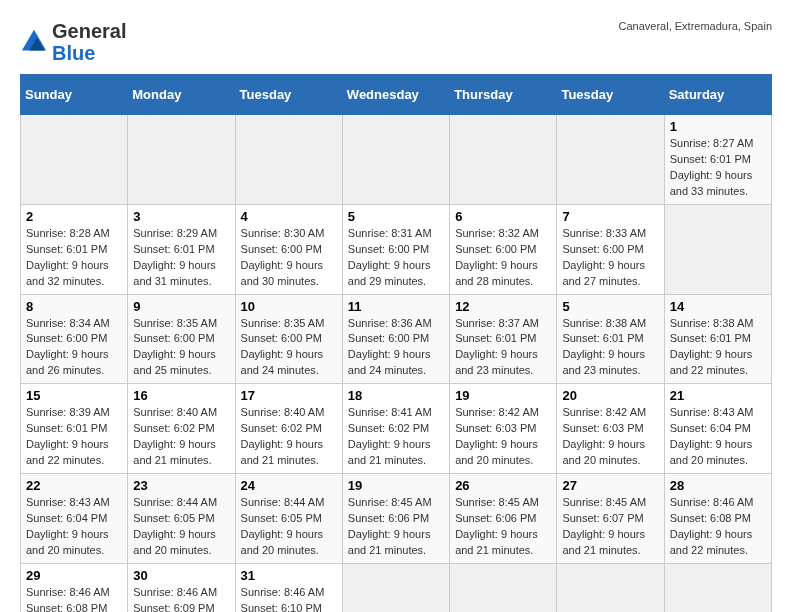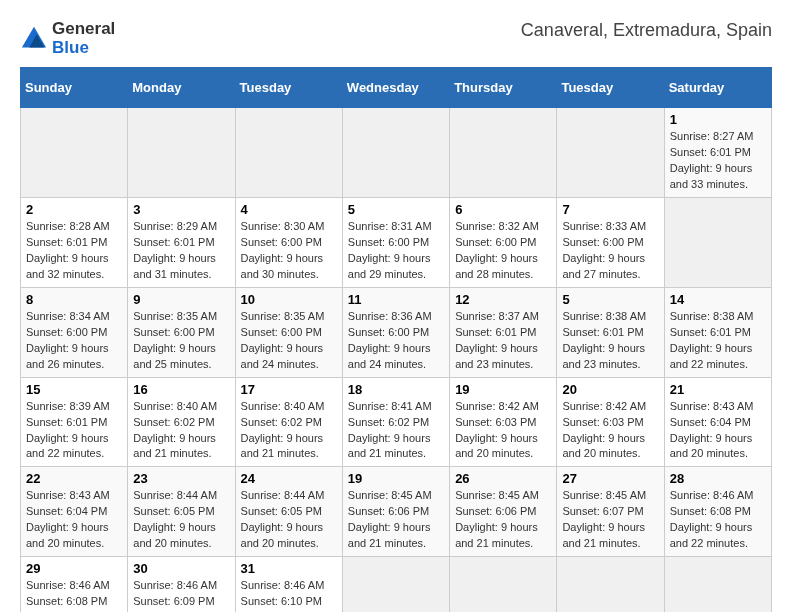--- a/index.html
+++ b/index.html
@@ -15,40 +15,40 @@
       justify-content: space-between;
       align-items: flex-start;
       margin-bottom: 10px;
     }
     .logo {
       display: flex;
       align-items: center;
       gap: 4px;
     }
     .logo-text {
-      font-size: 17px;
+      font-size: 20px;
       font-weight: bold;
       line-height: 1.1;
     }
     .logo-general { color: #333; }
     .logo-blue { color: #1a6bcc; }
     .logo-icon {
       width: 28px;
       height: 28px;
     }
     .title-area {
       text-align: right;
     }
     .calendar-title {
       font-size: 36px;
       font-weight: bold;
       color: #222;
     }
     .calendar-subtitle {
-      font-size: 18px;
+      font-size: 11px;
       color: #444;
     }
     table {
       width: 100%;
       border-collapse: collapse;
       font-size: 11px;
     }
     thead tr th {
       background-color: #2a6db5;
       color: #fff;

